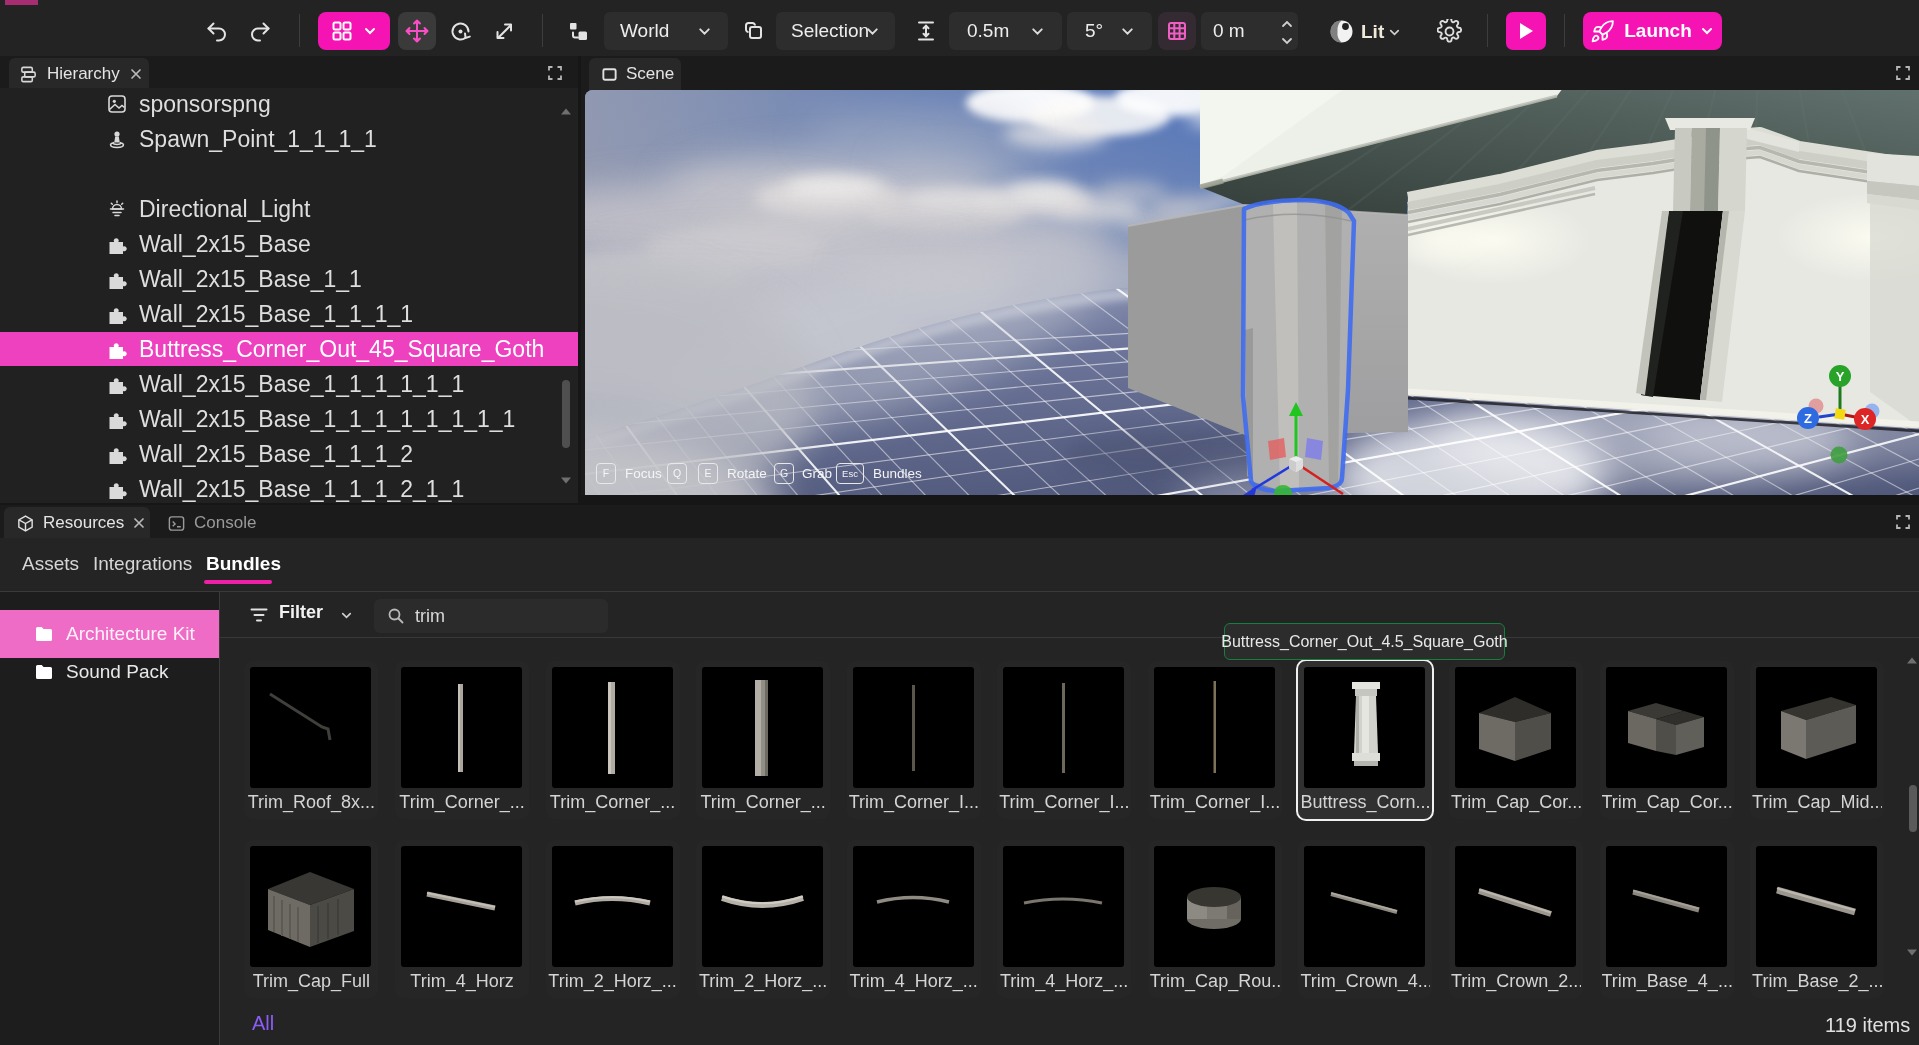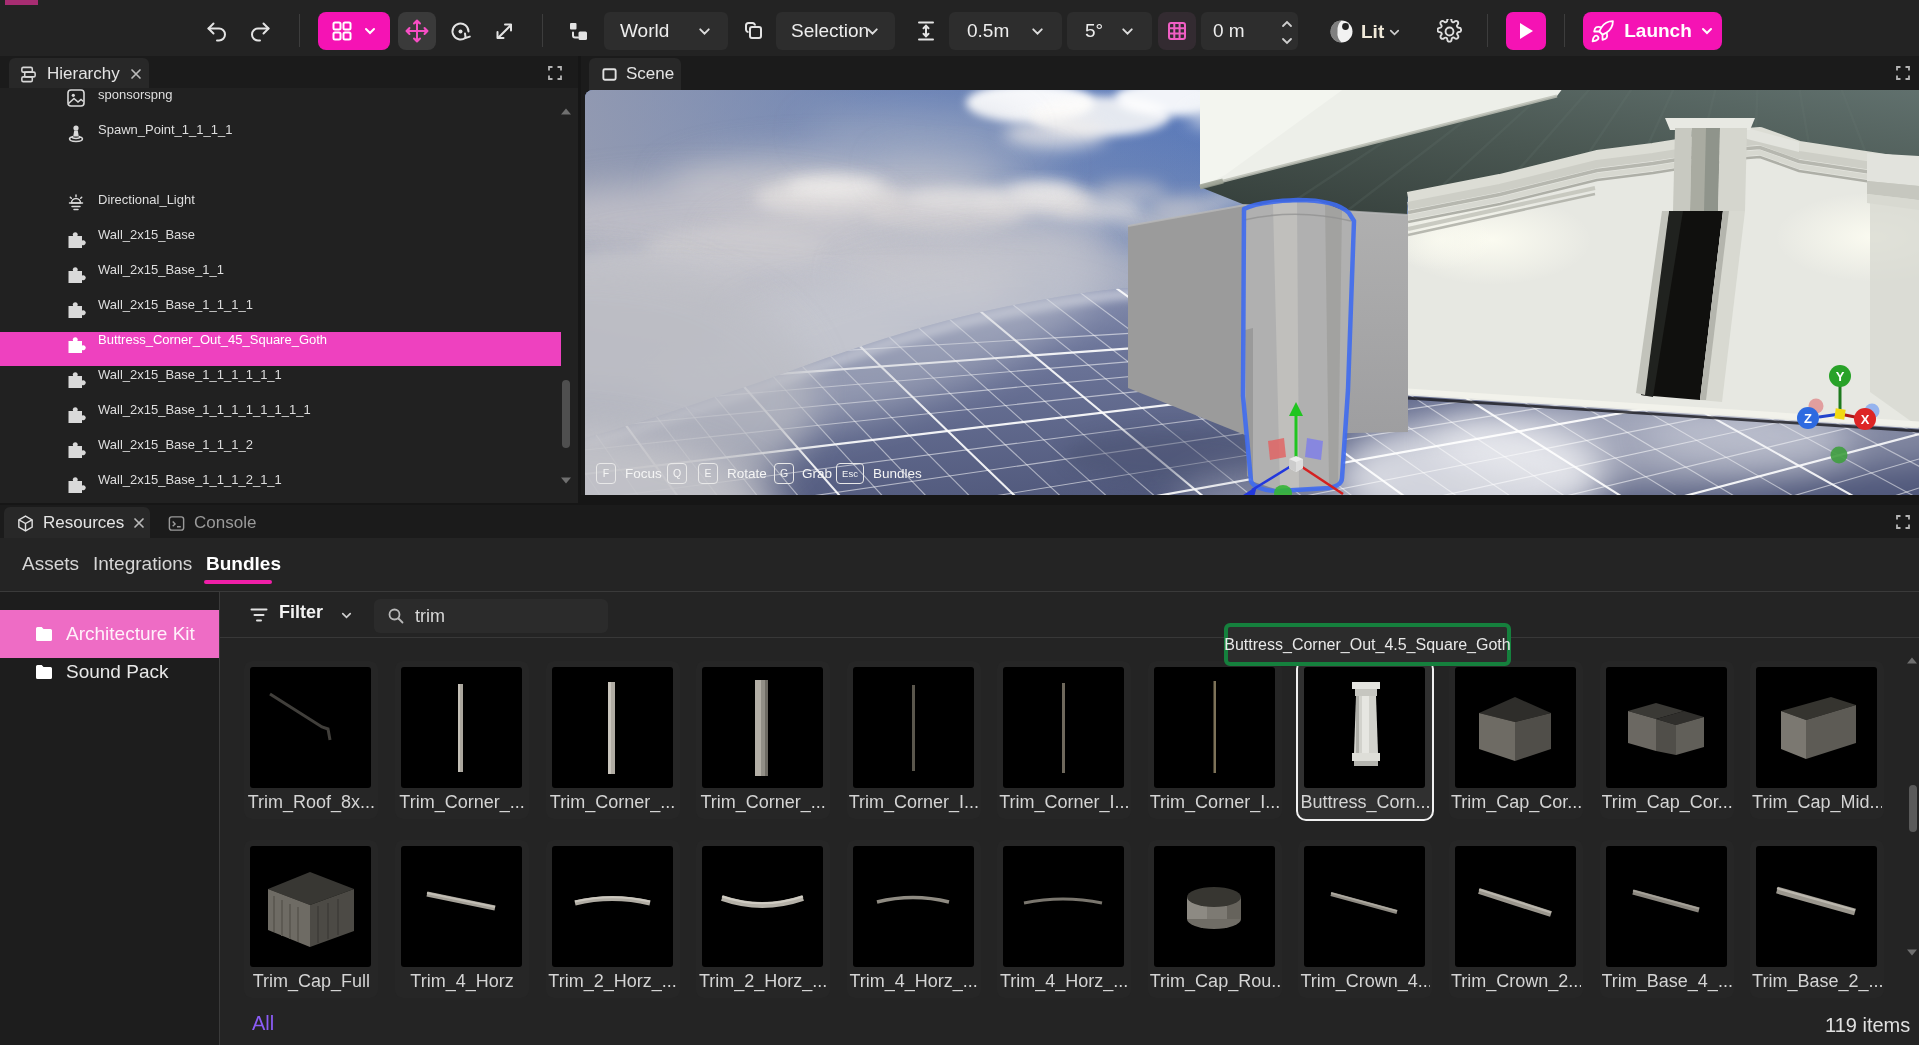--- a/index.html
+++ b/index.html
@@ -11,21 +11,21 @@
 .tbtn{position:absolute;top:12px;height:38px;border-radius:8px;display:flex;align-items:center;justify-content:center;}
 .pink{background:#f513b4;}
 .ddk{position:absolute;top:12px;height:38px;border-radius:6px;background:#2d2d2d;display:flex;align-items:center;color:#ededed;font-size:19px;}
 
 #hier{position:absolute;left:0;top:56px;width:578px;height:447px;background:#1e1e1e;}
 .tabbar{position:absolute;left:0;top:0;width:100%;height:34px;background:#1b1b1b;}
 .tab{position:absolute;top:2px;height:32px;background:#282828;border-radius:6px 6px 0 0;display:flex;align-items:center;color:#e4e4e4;font-size:17px;}
 .tab.inactive{background:transparent;color:#9a9a9a;}
 .expand{position:absolute;top:10px;}
 #hierlist{position:absolute;left:0;top:32px;width:578px;height:415px;background:#212121;overflow:hidden;}
-.hrow{position:absolute;left:0;width:561px;height:34px;display:flex;align-items:flex-start;color:#dedede;font-size:13px;}
+.hrow{position:absolute;left:0;width:561px;height:34px;display:flex;align-items:center;color:#dedede;font-size:23px;padding-left:41px;}
 .hrow .hic{margin-left:65px;width:22px;height:22px;flex:none;}
 .hrow .htxt{margin-left:11px;white-space:nowrap;}
 .hrow.sel{background:#ee41bf;color:#ffffff;}
 
 #scenepanel{position:absolute;left:581px;top:56px;width:1338px;height:439px;background:#1b1b1b;}
 #viewport{position:absolute;left:4px;top:34px;width:1334px;height:405px;border-radius:8px 0 0 0;overflow:hidden;background:#8d9ab8;}
 
 #bottom{position:absolute;left:0;top:505px;width:1919px;height:540px;background:#242424;}
 #btabbar{position:absolute;left:0;top:0;width:100%;height:33px;background:#1b1b1b;}
 #subtabs{position:absolute;left:0;top:33px;width:100%;height:53px;background:#242424;border-bottom:1px solid #3a3a3a;}
@@ -36,21 +36,21 @@
 .srow svg{margin-left:35px;flex:none;}
 .srow span{margin-left:12px;}
 #content{position:absolute;left:220px;top:87px;width:1699px;height:453px;background:#242424;}
 #filterrow{position:absolute;left:0;top:0;width:100%;height:45px;}
 #searchbox{position:absolute;left:154px;top:7px;width:234px;height:34px;background:#2b2b2b;border-radius:6px;display:flex;align-items:center;color:#d8d8d8;font-size:18px;}
 #griddiv{position:absolute;left:0;top:45px;width:1699px;height:1px;background:#383838;}
 .card{position:absolute;width:134px;height:158px;background:#262626;border-radius:8px;}
 .card .thumb{position:absolute;left:6px;top:6px;width:121px;height:121px;background:#000;border-radius:3px;overflow:hidden;}
 .card .lbl{position:absolute;left:2px;right:2px;bottom:6px;text-align:center;color:#d4d4d4;font-size:18px;white-space:nowrap;overflow:hidden;}
 .card.sel{background:#303030;outline:2px solid #f0f0f0;outline-offset:0px;}
-#tooltip{position:absolute;left:1004px;top:31px;width:279px;height:35px;background:#2c2c2c;border:4px solid #15803d;border-radius:6px;color:#e8e8e8;font-size:16px;display:flex;align-items:center;justify-content:center;z-index:5;text-align:center;}
+#tooltip{position:absolute;left:1004px;top:31px;width:279px;height:35px;background:#2c2c2c;border:1px solid #15803d;border-radius:6px;color:#e8e8e8;font-size:16px;display:flex;align-items:center;justify-content:center;z-index:5;text-align:center;}
 #allrow{position:absolute;left:32px;top:420px;color:#8b5cf6;font-size:20px;}
 #items{position:absolute;left:1605px;top:422px;color:#e0e0e0;font-size:20px;}
 </style></head>
 <body>
 <div id="toolbar">
   <div id="ribbon"></div>
 
   <svg class="abs" style="left:205px;top:20px" width="24" height="24" viewBox="0 0 24 24" fill="none" stroke="#e3e3e3" stroke-width="2" stroke-linecap="round" stroke-linejoin="round">
       <path d="M3.5 8.5 H14 a6 6 0 0 1 6 6 v0 a6 6 0 0 1 -6 6 h-2"></path>
       <path d="M8.5 3.5 L3.5 8.5 L8.5 13.5"></path>

